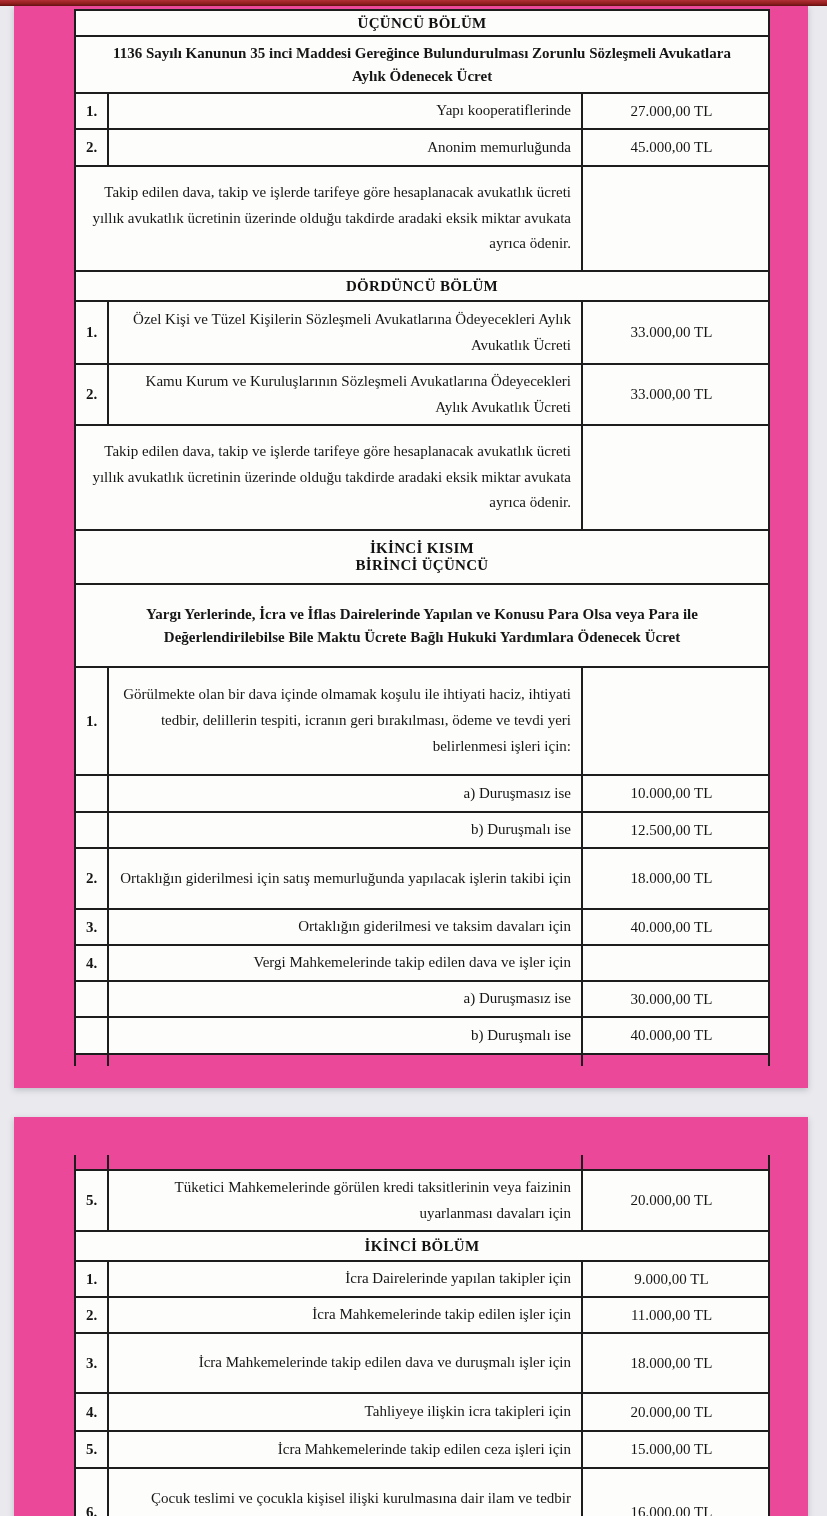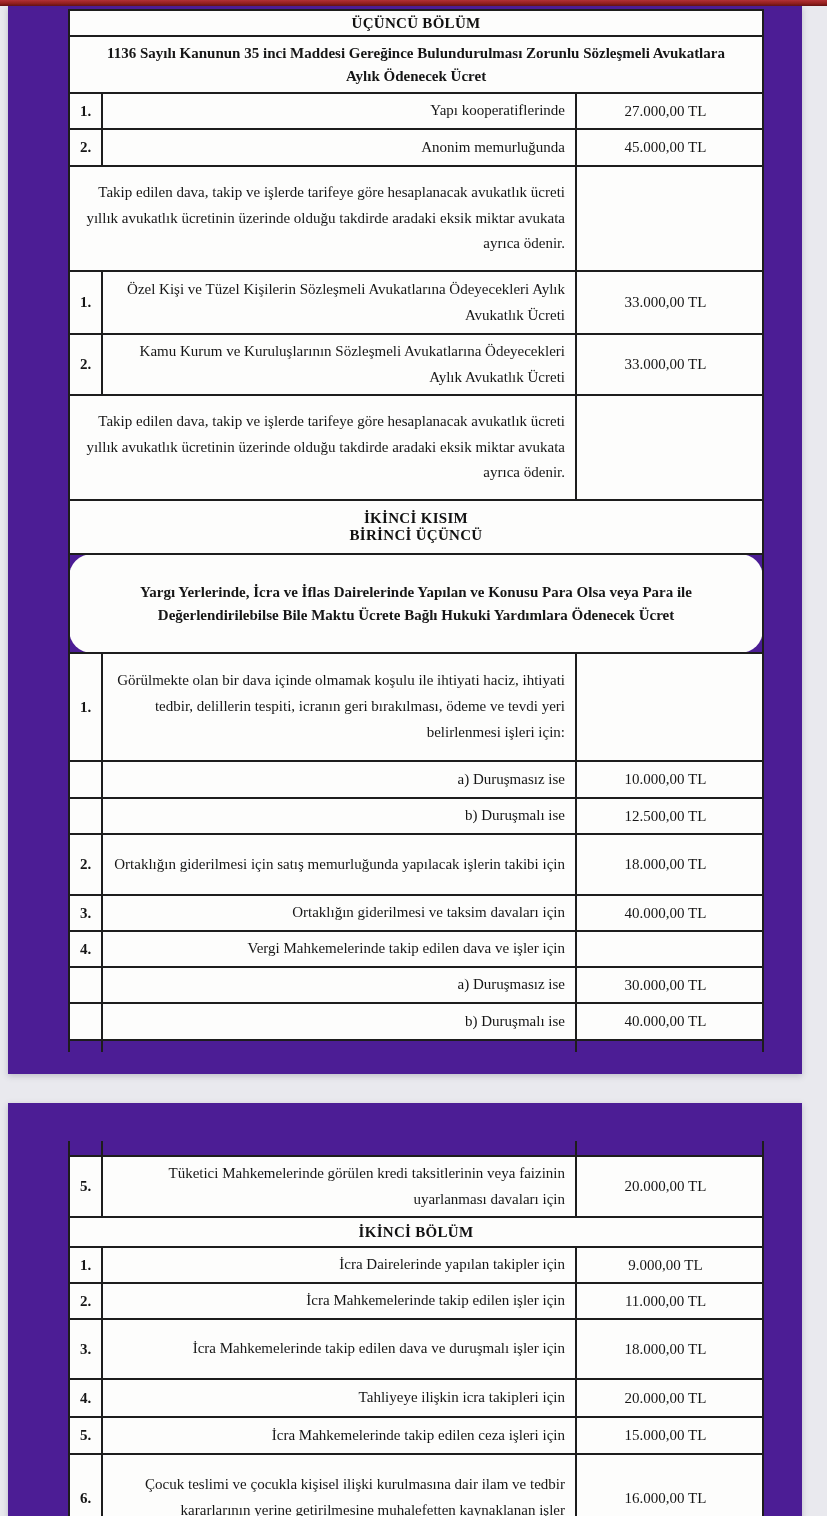--- a/index.html
+++ b/index.html
@@ -1,29 +1,29 @@
 <!DOCTYPE html>
 <html><head>
 <meta charset="utf-8">
 <style>
   html,body{margin:0;padding:0;}
   .screen{position:relative;width:827px;height:1516px;overflow:hidden;
     background:#e9e9ee;font-family:"Liberation Serif","DejaVu Serif",serif;color:#161616;}
   .top-bar{width:827px;height:6px;background:linear-gradient(180deg,#b23136 0%,#96201f 55%,#641011 100%);}
-  .page{width:794px;margin-left:8px;background:#4c1d95;box-shadow:0 2px 6px rgba(60,60,85,.25);}
+  .page{width:794px;margin-left:14px;background:#ec4899;box-shadow:0 2px 6px rgba(60,60,85,.25);}
   .page1{padding:3px 0 22px 0;}
   .page-gap{height:29px;}
   .page2{height:526px;padding-top:38px;overflow:hidden;}
   table.doc{border-collapse:collapse;table-layout:fixed;width:694px;margin-left:60px;}
   table.doc td{border:2px solid #1d1d1d;background:#fdfdfc;vertical-align:middle;
     font-size:15px;}
   td.band{background:#b1b0ae;text-align:center;font-weight:bold;font-size:15.5px;
     letter-spacing:.3px;color:#111;}
   td.sub{text-align:center;font-weight:bold;font-size:15.5px;line-height:1.48;padding:4px 30px;font-family:Liberation Serif, serif;}
-  td.sub.k2{padding:20px 22px;border-radius:23px;}
+  td.sub.k2{padding:12px 22px;}
   td.no{font-weight:bold;text-align:center;padding:0 2px;}
   td.desc{padding:3px 10px;line-height:1.72;text-align:right;}
   td.amt{text-align:center;padding:0 8px 0 0;white-space:nowrap;}
   
   tr.h22>td{height:22px} tr.h26>td{height:26px} tr.h28>td{height:28px}
   tr.h29>td{height:29px} tr.h30>td{height:30px} tr.h44>td{height:44px}
   tr.h47>td{height:47px} tr.h50>td{height:50px} tr.h52>td{height:52px}
   tr.h53>td{height:53px} tr.h55>td{height:55px} tr.h57>td{height:57px}
   tr.h80>td{height:80px} tr.h97>td{height:97px} tr.h100>td{height:100px}
   
@@ -59,20 +59,23 @@
       <tr class="h29">
         <td class="no">2.</td>
         <td class="desc">Anonim memurluğunda</td>
         <td class="amt">45.000,00 TL</td>
       </tr>
       <tr class="h97">
         <td colspan="2" class="desc">Takip edilen dava, takip ve işlerde tarifeye göre hesaplanacak avukatlık ücreti yıllık avukatlık ücretinin üzerinde olduğu takdirde aradaki eksik miktar avukata ayrıca ödenir.</td>
         <td class="amt"></td>
       </tr>
 
+      <tr class="h26">
+        <td colspan="3" class="band">DÖRDÜNCÜ BÖLÜM</td>
+      </tr>
       <tr class="h55">
         <td class="no">1.</td>
         <td class="desc">Özel Kişi ve Tüzel Kişilerin Sözleşmeli Avukatlarına Ödeyecekleri Aylık Avukatlık Ücreti</td>
         <td class="amt">33.000,00 TL</td>
       </tr>
       <tr class="h53">
         <td class="no">2.</td>
         <td class="desc">Kamu Kurum ve Kuruluşlarının Sözleşmeli Avukatlarına Ödeyecekleri Aylık Avukatlık Ücreti</td>
         <td class="amt">33.000,00 TL</td>
       </tr>

